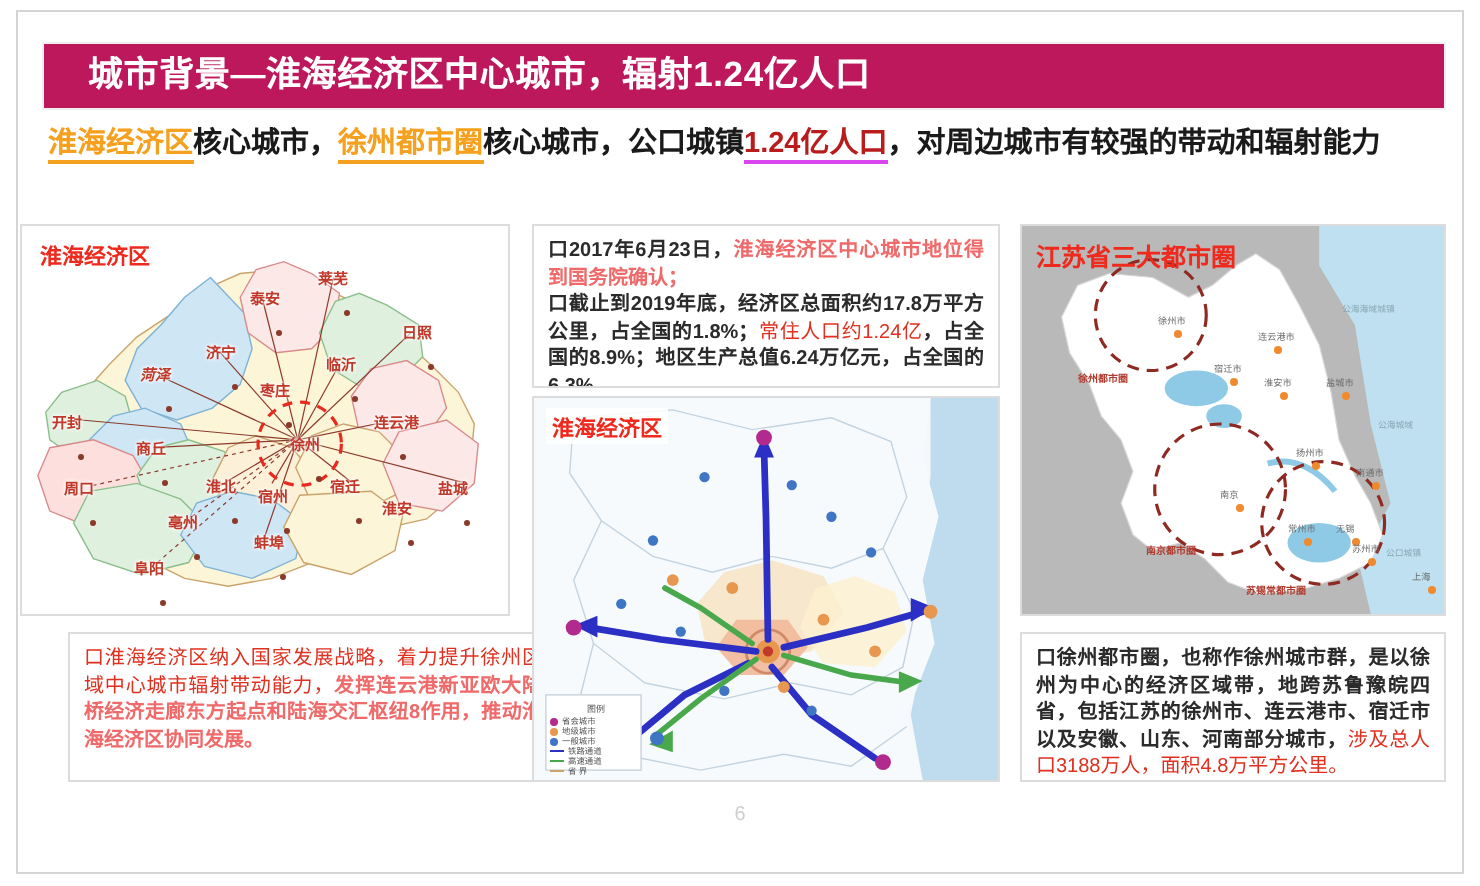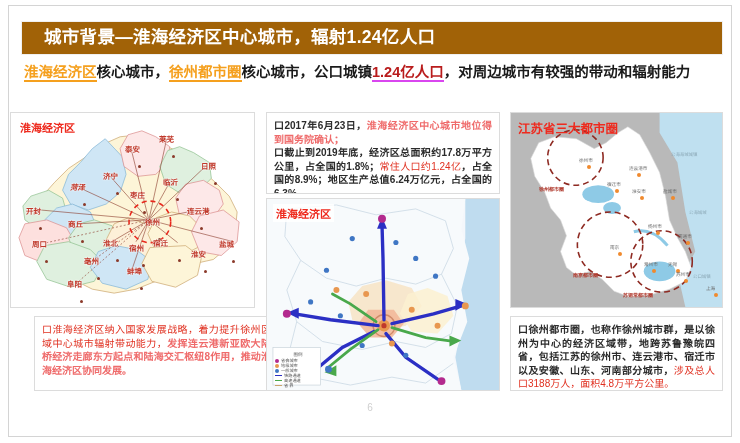--- a/index.html
+++ b/index.html
@@ -29,21 +29,21 @@
     background: #fff;
   }
 
   
   .title-bar {
     position: absolute;
     left: 21px;
     top: 21px;
     width: 702px;
     height: 34px;
-    background: #a16207;
+    background: #be185d;
     border: 1px solid #f0f0f0;
     box-sizing: border-box;
     display: flex;
     align-items: center;
     padding-left: 22px;
   }
   .title-bar .title-text {
     color: #ffffff;
     font-size: 17.5px;
     font-weight: bold;
@@ -264,21 +264,21 @@
         <div class="city-name" style="left: 57px; top: 105px;">商丘</div>
         <div class="city-dot" style="left: 189px; top: 114px;"></div>
         <div class="city-name" style="left: 176px; top: 92px;">连云港</div>
         <div class="city-dot" style="left: 34px; top: 147px;"></div>
         <div class="city-name" style="left: 21px; top: 125px;">周口</div>
         <div class="city-dot" style="left: 105px; top: 146px;"></div>
         <div class="city-name" style="left: 92px; top: 124px;">淮北</div>
         <div class="city-dot" style="left: 131px; top: 151px;"></div>
         <div class="city-name" style="left: 118px; top: 129px;">宿州</div>
         <div class="city-dot" style="left: 167px; top: 146px;"></div>
-        <div class="city-name" style="left: 142px; top: 124px;">宿迁</div>
+        <div class="city-name" style="left: 154px; top: 124px;">宿迁</div>
         <div class="city-dot" style="left: 221px; top: 147px;"></div>
         <div class="city-name" style="left: 208px; top: 125px;">盐城</div>
         <div class="city-dot" style="left: 193px; top: 157px;"></div>
         <div class="city-name" style="left: 180px; top: 135px;">淮安</div>
         <div class="city-dot" style="left: 86px; top: 164px;"></div>
         <div class="city-name" style="left: 73px; top: 142px;">亳州</div>
         <div class="city-dot" style="left: 129px; top: 174px;"></div>
         <div class="city-name" style="left: 116px; top: 152px;">蚌埠</div>
         <div class="city-dot" style="left: 69px; top: 187px;"></div>
         <div class="city-name" style="left: 56px; top: 165px;">阜阳</div>

